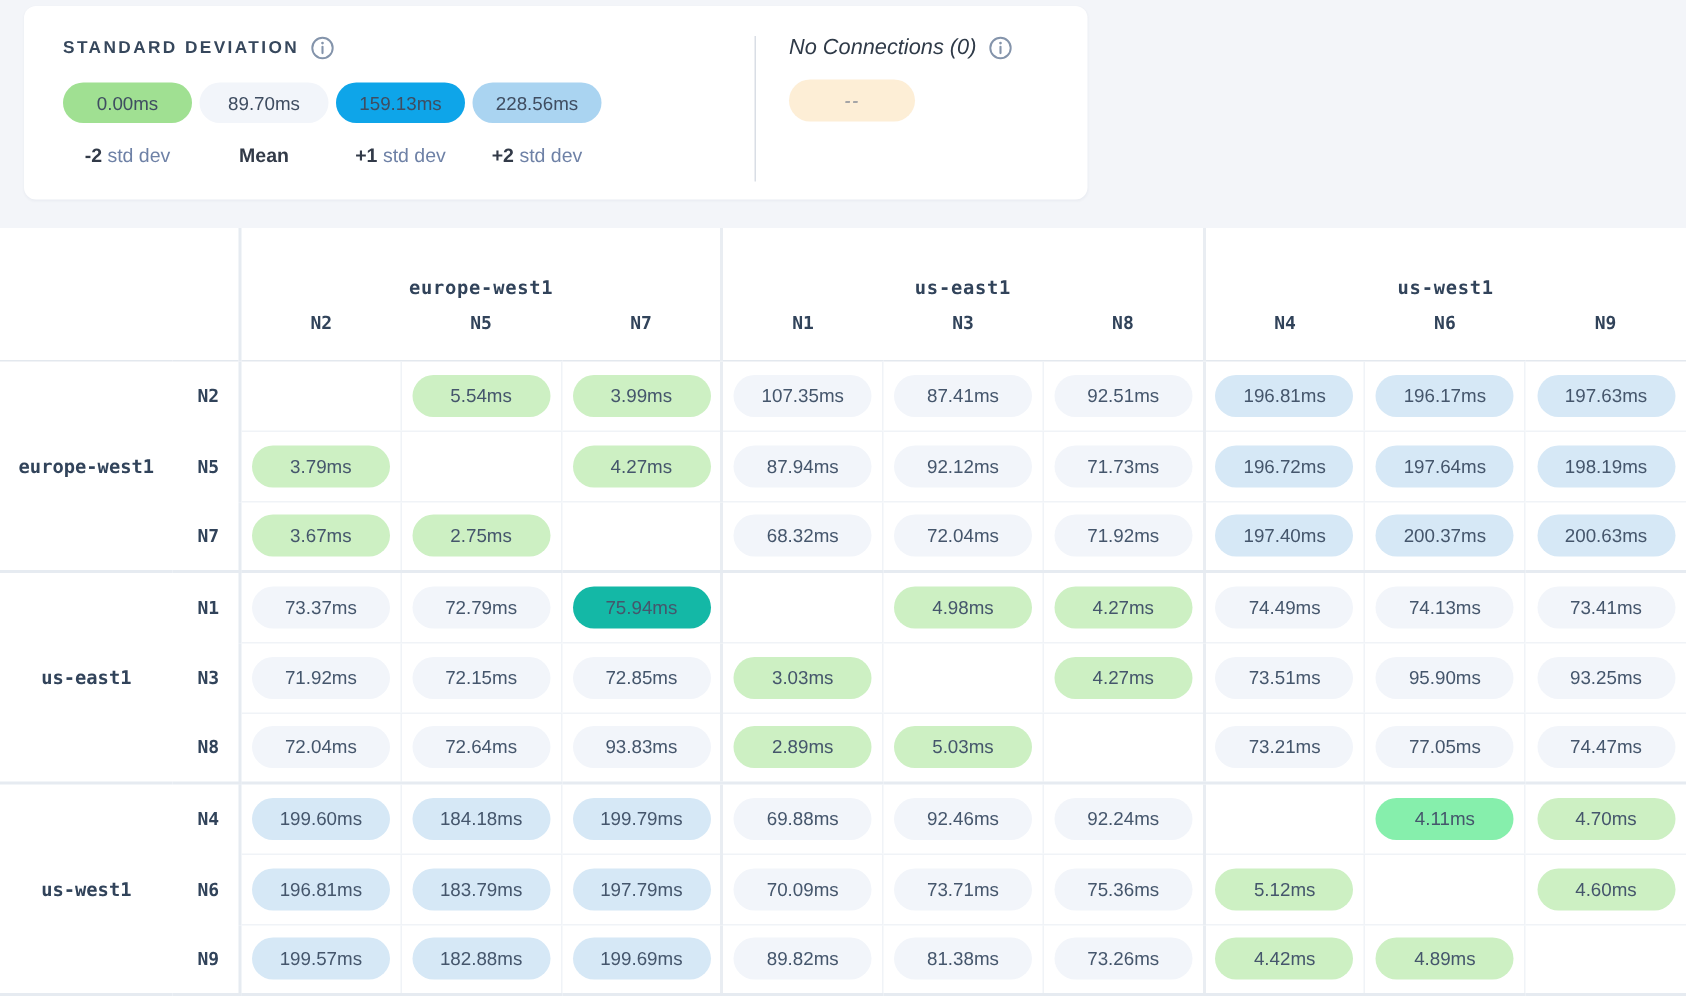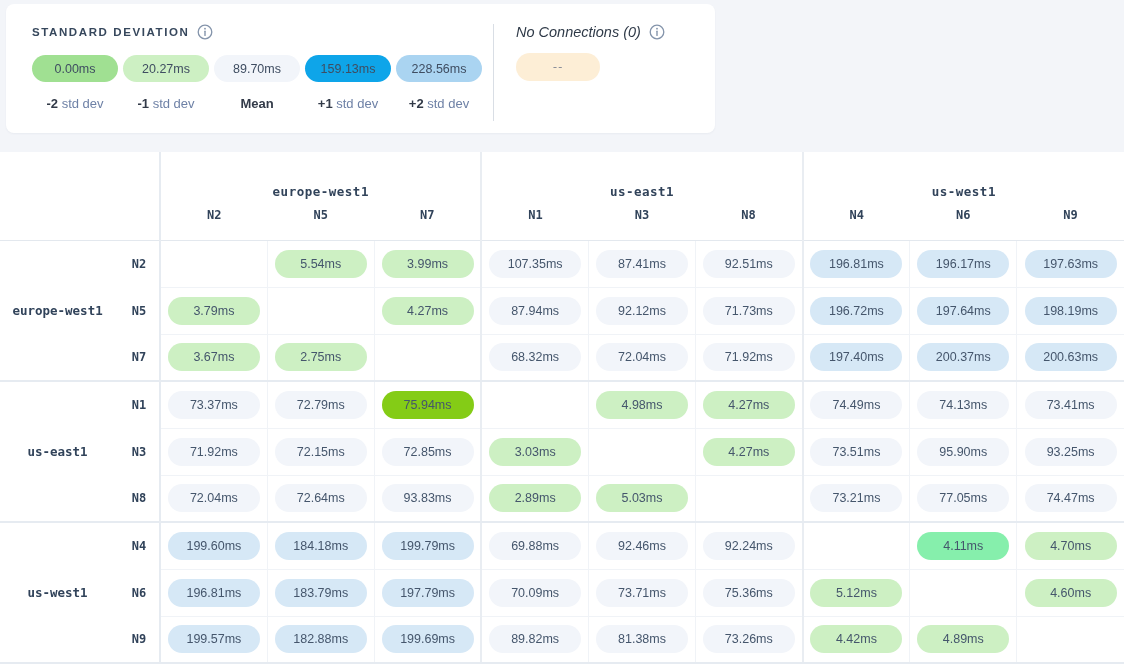--- a/index.html
+++ b/index.html
@@ -7,21 +7,21 @@
   body {
     background: #f3f5f9;
     font-family: "Liberation Sans", sans-serif;
     color: #45566c;
     position: relative;
   }
 
   
   .legend-card {
     position: absolute;
-    top: 4px; left: 6px;
+    top: 4px; left: 16px;
     width: 709px; height: 129px;
     background: #ffffff;
     border-radius: 8px;
     box-shadow: 0 1px 2px rgba(40,60,90,0.05);
     display: flex;
   }
   .legend-left { padding: 20px 0 0 26px; width: 483px; }
   .legend-title-row { display: flex; align-items: center; gap: 8px; }
   .legend-title {
     font-size: 11.5px; font-weight: bold; letter-spacing: 1.6px;
@@ -125,24 +125,20 @@
           <circle cx="8" cy="8" r="6.8" fill="none" stroke="#8494ab" stroke-width="1.3"></circle>
           <line x1="8" y1="7.2" x2="8" y2="11.4" stroke="#8494ab" stroke-width="1.4" stroke-linecap="round"></line>
           <circle cx="8" cy="4.7" r="0.9" fill="#8494ab"></circle>
         </svg>
       </span>
     </div>
     <div class="legend-stops">
         <div class="legend-stop">
           <div class="legend-pill" style="background: rgb(160, 224, 146);">0.00ms</div>
           <div class="legend-stop-label"><b>-2</b> std dev</div>
-        </div>
-        <div class="legend-stop">
-          <div class="legend-pill" style="background: rgb(205, 240, 195);">20.27ms</div>
-          <div class="legend-stop-label"><b>-1</b> std dev</div>
         </div>
         <div class="legend-stop">
           <div class="legend-pill" style="background: rgb(242, 245, 250);">89.70ms</div>
           <div class="legend-stop-label"><b>Mean</b></div>
         </div>
         <div class="legend-stop">
           <div class="legend-pill" style="background: #0ea5e9;">159.13ms</div>
           <div class="legend-stop-label"><b>+1</b> std dev</div>
         </div>
         <div class="legend-stop">
@@ -237,21 +233,21 @@
           <td class="data"><span class="pill" style="background: rgb(242, 245, 250);">71.92ms</span></td>
           <td class="data group-first"><span class="pill" style="background: rgb(214, 232, 246);">197.40ms</span></td>
           <td class="data"><span class="pill" style="background: rgb(214, 232, 246);">200.37ms</span></td>
           <td class="data"><span class="pill" style="background: rgb(214, 232, 246);">200.63ms</span></td>
         </tr>
         <tr>
           <th class="region-cell mono-head" rowspan="3">us-east1</th>
           <th class="node-cell mono-head">N1</th>
           <td class="data group-first"><span class="pill" style="background: rgb(242, 245, 250);">73.37ms</span></td>
           <td class="data"><span class="pill" style="background: rgb(242, 245, 250);">72.79ms</span></td>
-          <td class="data"><span class="pill" style="background: #84cc16;">75.94ms</span></td>
+          <td class="data"><span class="pill" style="background: #14b8a6;">75.94ms</span></td>
           <td class="data group-first"></td>
           <td class="data"><span class="pill" style="background: rgb(205, 240, 195);">4.98ms</span></td>
           <td class="data"><span class="pill" style="background: rgb(205, 240, 195);">4.27ms</span></td>
           <td class="data group-first"><span class="pill" style="background: rgb(242, 245, 250);">74.49ms</span></td>
           <td class="data"><span class="pill" style="background: rgb(242, 245, 250);">74.13ms</span></td>
           <td class="data"><span class="pill" style="background: rgb(242, 245, 250);">73.41ms</span></td>
         </tr>
         <tr>
           <th class="node-cell mono-head">N3</th>
           <td class="data group-first"><span class="pill" style="background: rgb(242, 245, 250);">71.92ms</span></td>

